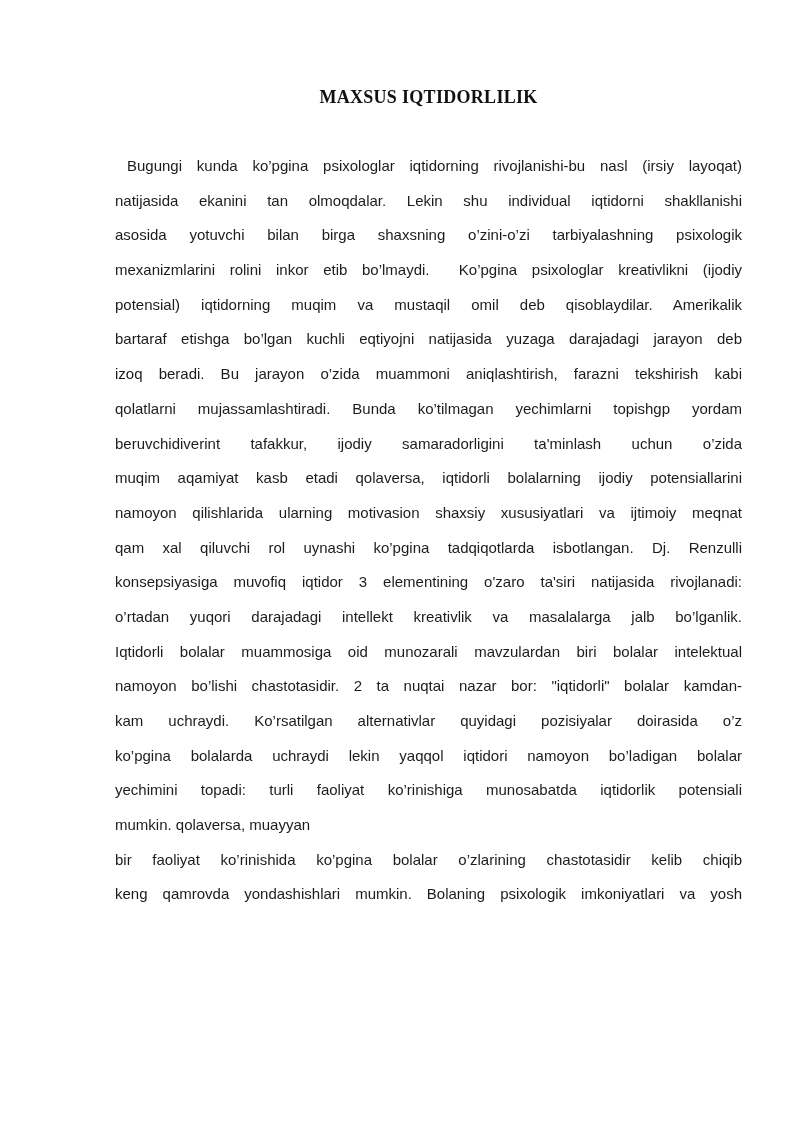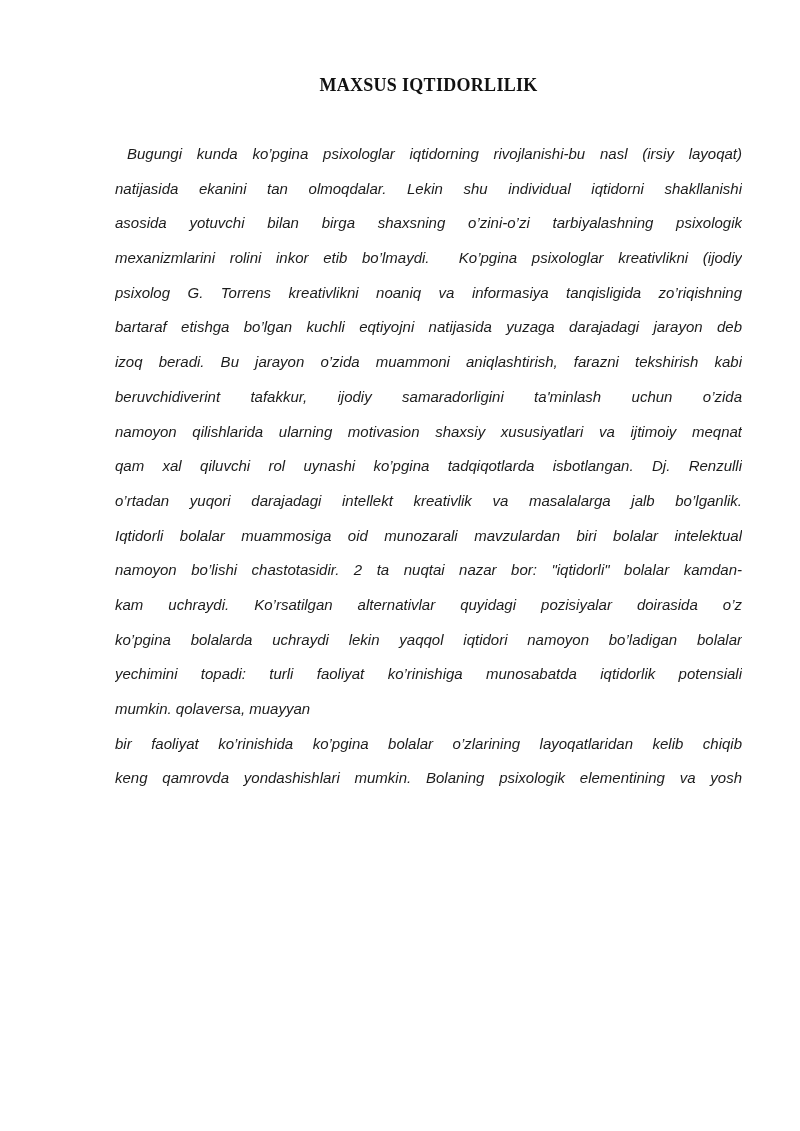--- a/index.html
+++ b/index.html
@@ -23,33 +23,32 @@
     width: 627px;
   }
   .doc-title {
     font-family: "Liberation Serif", serif;
     font-weight: 700;
     font-size: 18px;
     line-height: 22px;
     text-align: center;
     letter-spacing: 0.3px;
     color: #111111;
-    margin: 0 0 41px 0;
+    margin: 12px 0 41px 0;
   }
   .textblock {
     font-size: 15px;
   }
   .line {
     line-height: 34.7px;
     text-align: justify;
     text-align-last: justify;
     white-space: normal;
     overflow: hidden;
     max-height: 34.7px;
-    font-style: italic;
   }
   .line.plain {
     text-align: left;
     text-align-last: left;
   }
   .line.first-indent {
     text-indent: 12px;
   }
 </style>
 </head>
@@ -59,32 +58,35 @@
   <div class="column">
 
     <h1 class="doc-title">MAXSUS IQTIDORLILIK</h1>
 
     <div class="textblock">
 
       <div class="line first-indent">Bugungi kunda ko’pgina psixologlar iqtidorning rivojlanishi-bu nasl (irsiy layoqat)</div>
       <div class="line">natijasida ekanini tan olmoqdalar. Lekin shu individual iqtidorni shakllanishi</div>
       <div class="line">asosida yotuvchi bilan birga shaxsning o’zini-o’zi tarbiyalashning psixologik</div>
       <div class="line">mexanizmlarini rolini inkor etib bo’lmaydi.&nbsp; Ko’pgina psixologlar kreativlikni (ijodiy</div>
-      <div class="line">psixolog G. Torrens kreativlikni noaniq va informasiya tanqisligida zo’riqishning</div>
+      <div class="line">potensial) iqtidorning muqim va mustaqil omil deb qisoblaydilar. Amerikalik</div>
       <div class="line">bartaraf etishga bo’lgan kuchli eqtiyojni natijasida yuzaga darajadagi jarayon deb</div>
       <div class="line">izoq beradi. Bu jarayon o’zida muammoni aniqlashtirish, farazni tekshirish kabi</div>
+      <div class="line">qolatlarni mujassamlashtiradi. Bunda ko’tilmagan yechimlarni topishgp yordam</div>
       <div class="line">beruvchidiverint tafakkur, ijodiy samaradorligini ta'minlash uchun o’zida</div>
+      <div class="line">muqim aqamiyat kasb etadi qolaversa, iqtidorli bolalarning ijodiy potensiallarini</div>
       <div class="line">namoyon qilishlarida ularning motivasion shaxsiy xususiyatlari va ijtimoiy meqnat</div>
       <div class="line">qam xal qiluvchi rol uynashi ko’pgina tadqiqotlarda isbotlangan. Dj. Renzulli</div>
+      <div class="line">konsepsiyasiga muvofiq iqtidor 3 elementining o'zaro ta'siri natijasida rivojlanadi:</div>
       <div class="line">o’rtadan yuqori darajadagi intellekt kreativlik va masalalarga jalb bo’lganlik.</div>
       <div class="line">Iqtidorli bolalar muammosiga oid munozarali mavzulardan biri bolalar intelektual</div>
       <div class="line">namoyon bo’lishi chastotasidir. 2 ta nuqtai nazar bor: "iqtidorli" bolalar kamdan-</div>
       <div class="line">kam uchraydi. Ko’rsatilgan alternativlar quyidagi pozisiyalar doirasida o’z</div>
       <div class="line">ko’pgina bolalarda uchraydi lekin yaqqol iqtidori namoyon bo’ladigan bolalar</div>
       <div class="line">yechimini topadi: turli faoliyat ko’rinishiga munosabatda iqtidorlik potensiali</div>
       <div class="line plain">mumkin. qolaversa, muayyan</div>
 
-      <div class="line">bir faoliyat ko’rinishida ko’pgina bolalar o’zlarining layoqatlaridan kelib chiqib</div>
-      <div class="line">keng qamrovda yondashishlari mumkin. Bolaning psixologik elementining va yosh</div>
+      <div class="line">bir faoliyat ko’rinishida ko’pgina bolalar o’zlarining chastotasidir kelib chiqib</div>
+      <div class="line">keng qamrovda yondashishlari mumkin. Bolaning psixologik imkoniyatlari va yosh</div>
 
     </div>
   </div>
 </div>
 
 </body></html>

